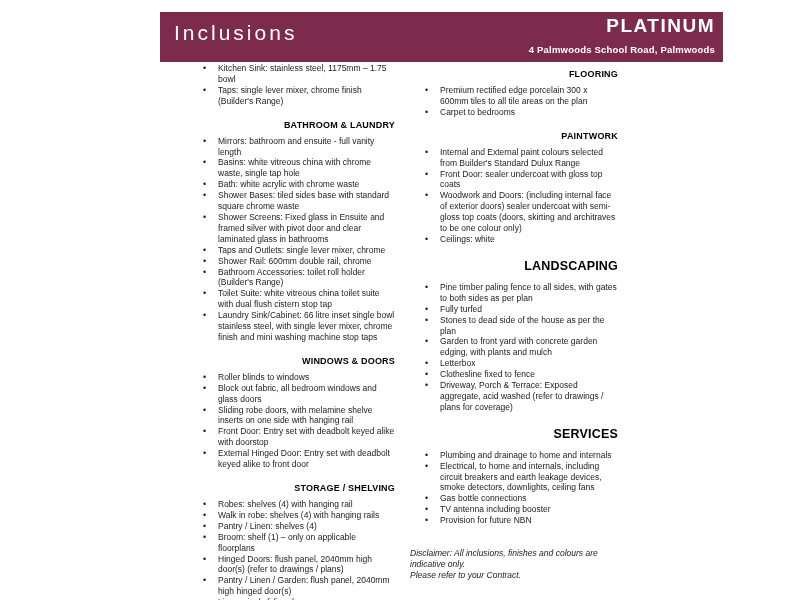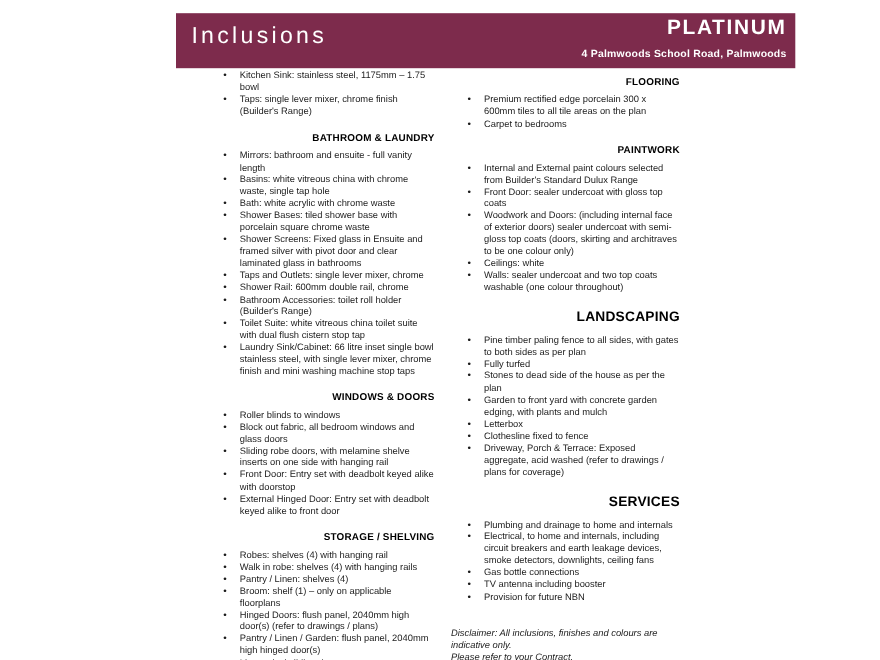--- a/index.html
+++ b/index.html
@@ -112,21 +112,21 @@
     <div class="column column-left">
         <ul class="items">
           <li class="item">Kitchen Sink: stainless steel, 1175mm – 1.75 bowl</li>
           <li class="item">Taps: single lever mixer, chrome finish (Builder's Range)</li>
         </ul>
         <div class="section-heading">BATHROOM &amp; LAUNDRY</div>
         <ul class="items">
           <li class="item">Mirrors: bathroom and ensuite - full vanity length</li>
           <li class="item">Basins: white vitreous china with chrome waste, single tap hole</li>
           <li class="item">Bath: white acrylic with chrome waste</li>
-          <li class="item">Shower Bases: tiled shower base with porcelain square chrome waste</li>
+          <li class="item">Shower Bases: tiled sides base with standard square chrome waste</li>
           <li class="item">Shower Screens: Fixed glass in Ensuite and framed silver with pivot door and clear laminated glass in bathrooms</li>
           <li class="item">Taps and Outlets: single lever mixer, chrome</li>
           <li class="item">Shower Rail: 600mm double rail, chrome</li>
           <li class="item">Bathroom Accessories: toilet roll holder (Builder's Range)</li>
           <li class="item">Toilet Suite: white vitreous china toilet suite with dual flush cistern stop tap</li>
           <li class="item">Laundry Sink/Cabinet: 66 litre inset single bowl stainless steel, with single lever mixer, chrome finish and mini washing machine stop taps</li>
         </ul>
         <div class="section-heading">WINDOWS &amp; DOORS</div>
         <ul class="items">
           <li class="item">Roller blinds to windows</li>
@@ -152,21 +152,20 @@
         <ul class="items">
           <li class="item">Premium rectified edge porcelain 300 x 600mm tiles to all tile areas on the plan</li>
           <li class="item">Carpet to bedrooms</li>
         </ul>
         <div class="section-heading">PAINTWORK</div>
         <ul class="items">
           <li class="item">Internal and External paint colours selected from Builder's Standard Dulux Range</li>
           <li class="item">Front Door: sealer undercoat with gloss top coats</li>
           <li class="item">Woodwork and Doors: (including internal face of exterior doors) sealer undercoat with semi-gloss top coats (doors, skirting and architraves to be one colour only)</li>
           <li class="item">Ceilings: white</li>
-          <li class="item">Walls: sealer undercoat and two top coats washable (one colour throughout)</li>
         </ul>
         <div class="section-heading large">LANDSCAPING</div>
         <ul class="items">
           <li class="item">Pine timber paling fence to all sides, with gates to both sides as per plan</li>
           <li class="item">Fully turfed</li>
           <li class="item">Stones to dead side of the house as per the plan</li>
           <li class="item">Garden to front yard with concrete garden edging, with plants and mulch</li>
           <li class="item">Letterbox</li>
           <li class="item">Clothesline fixed to fence</li>
           <li class="item">Driveway, Porch &amp; Terrace: Exposed aggregate, acid washed (refer to drawings / plans for coverage)</li>

